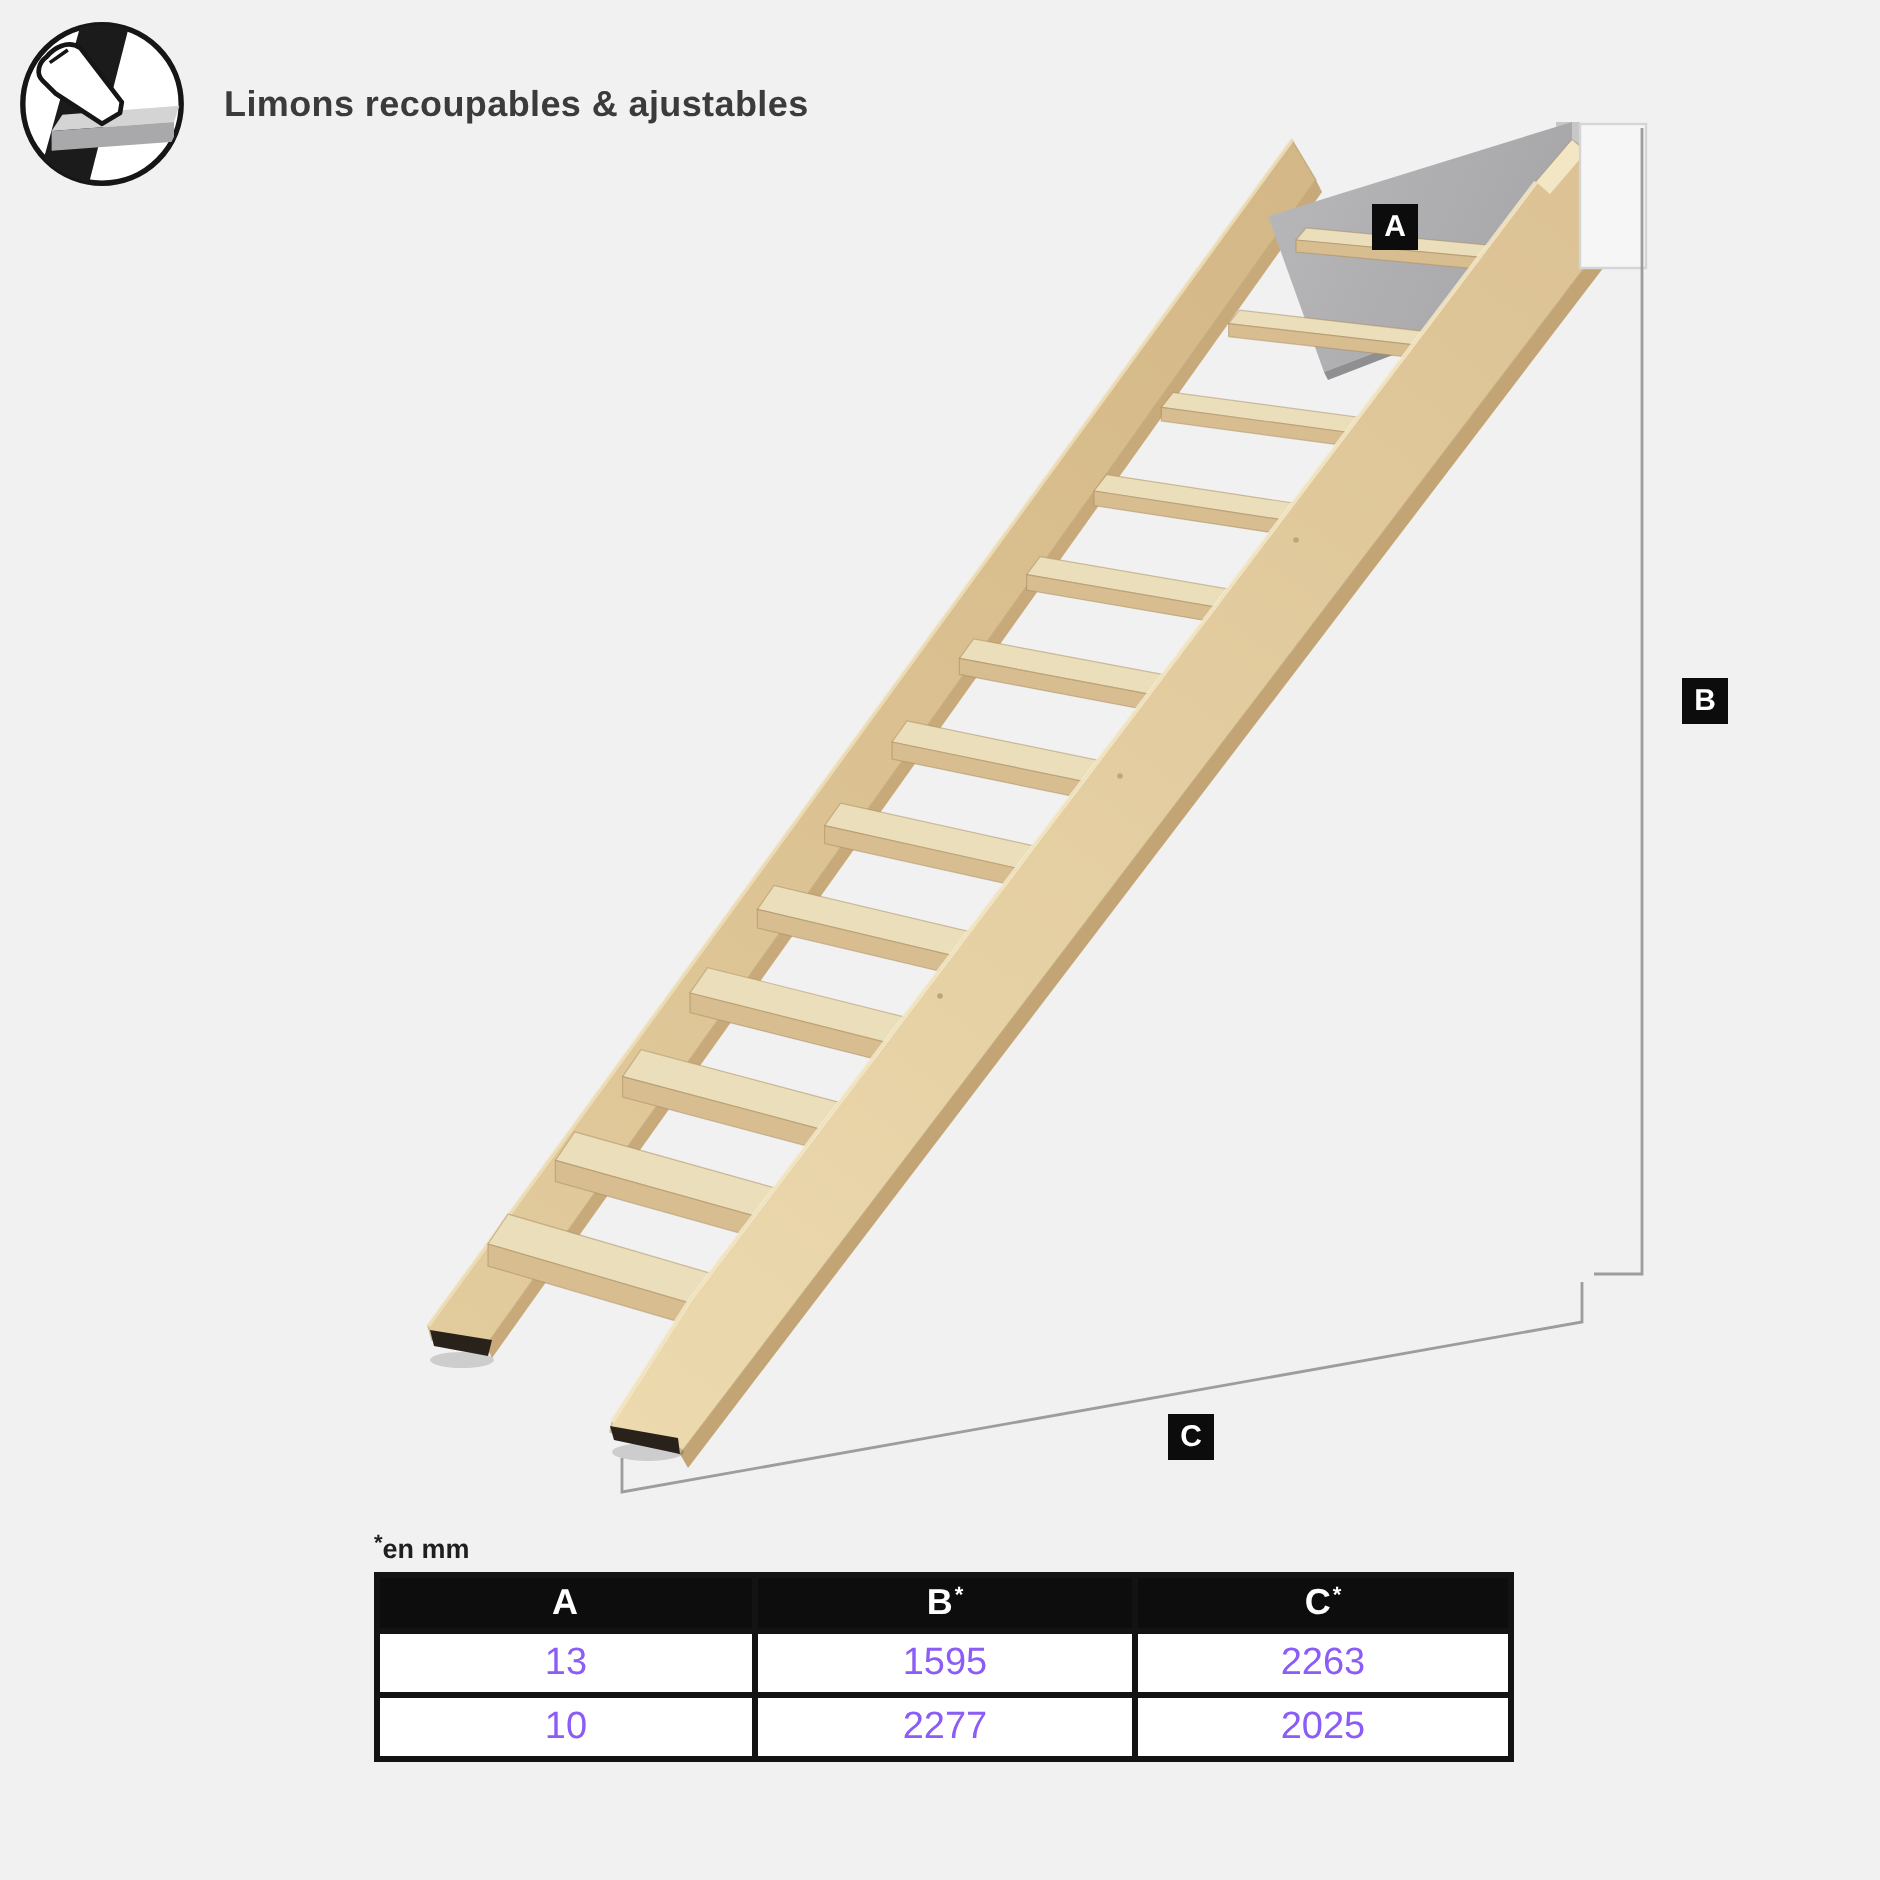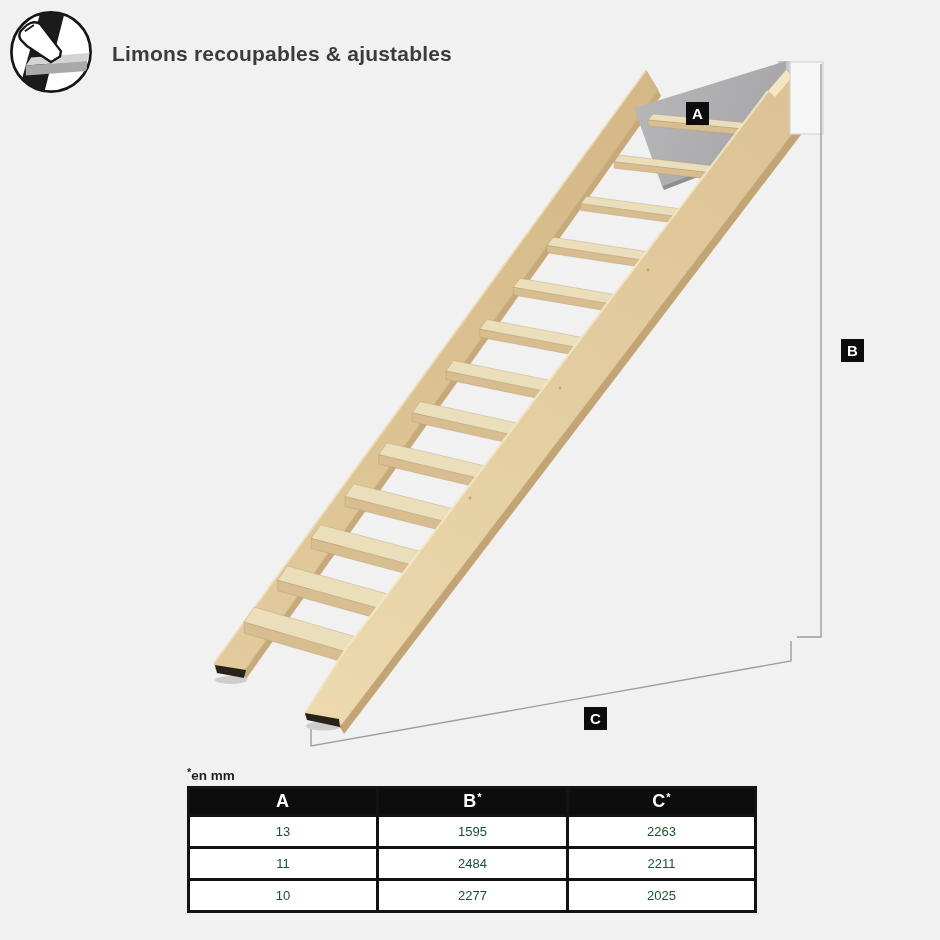--- a/index.html
+++ b/index.html
@@ -4,21 +4,21 @@
 <style>
   html,body{margin:0;padding:0;}
   body{
     width:940px;height:940px;position:relative;overflow:hidden;
     background:#f1f1f2;
     font-family:"Liberation Sans",sans-serif;
   }
   .icon-badge{position:absolute;left:6px;top:7px;width:90px;height:90px;}
   .headline{
     position:absolute;left:112px;top:42px;
-    font-size:21px;font-weight:700;color:#3b3b3b;letter-spacing:.2px;
+    font-size:18px;font-weight:700;color:#3b3b3b;letter-spacing:.2px;
   }
   #scene{position:absolute;left:0;top:0;}
   .dim-label{
     position:absolute;width:23px;height:23px;background:#0c0c0c;color:#ffffff;
     font-weight:700;font-size:15px;display:flex;align-items:center;justify-content:center;
     line-height:1;
   }
   #label-a{left:686px;top:102px;}
   #label-b{left:841px;top:339px;}
   #label-c{left:584px;top:707px;}
@@ -30,21 +30,21 @@
   table.specs{
     position:absolute;left:187px;top:786px;width:567px;
     border-collapse:collapse;table-layout:fixed;
   }
   .specs th{
     background:#0d0d0d;color:#ffffff;font-size:18px;font-weight:700;
     height:20px;padding:2px 0;border:3px solid #131313;text-align:center;
   }
   .specs th .sup{font-size:11px;vertical-align:6px;margin-left:1px;}
   .specs td{
-    background:#ffffff;color:#14532d;font-size:13px;text-align:center;
+    background:#ffffff;color:#8b5cf6;font-size:19px;text-align:center;
     height:29px;padding:0;border:3px solid #131313;font-weight:400;
   }
 </style>
 </head>
 <body>
 
 <svg class="icon-badge" viewBox="0 0 100 100">
   <defs>
     <clipPath id="iconClip">
         <circle cx="50" cy="50" r="44"></circle>
@@ -167,23 +167,18 @@
       <th><span>C</span><span class="sup">*</span></th>
     </tr>
   </thead>
   <tbody>
     <tr>
       <td>13</td>
       <td>1595</td>
       <td>2263</td>
     </tr>
     <tr>
-      <td>11</td>
-      <td>2484</td>
-      <td>2211</td>
-    </tr>
-    <tr>
       <td>10</td>
       <td>2277</td>
       <td>2025</td>
     </tr>
   </tbody>
 </table>
 
 </body></html>

